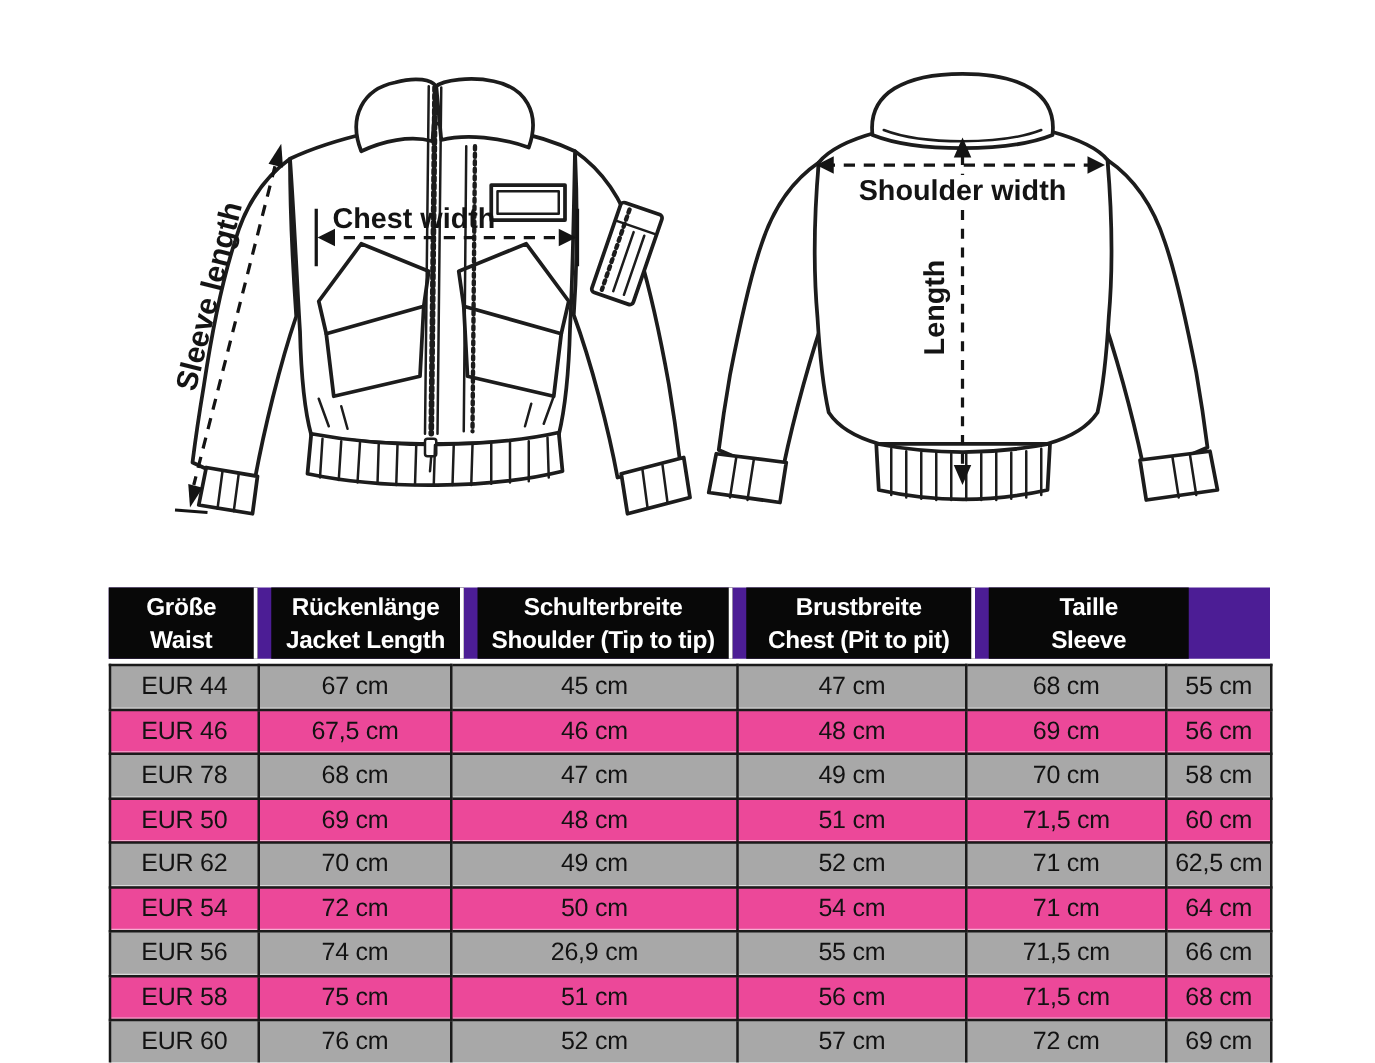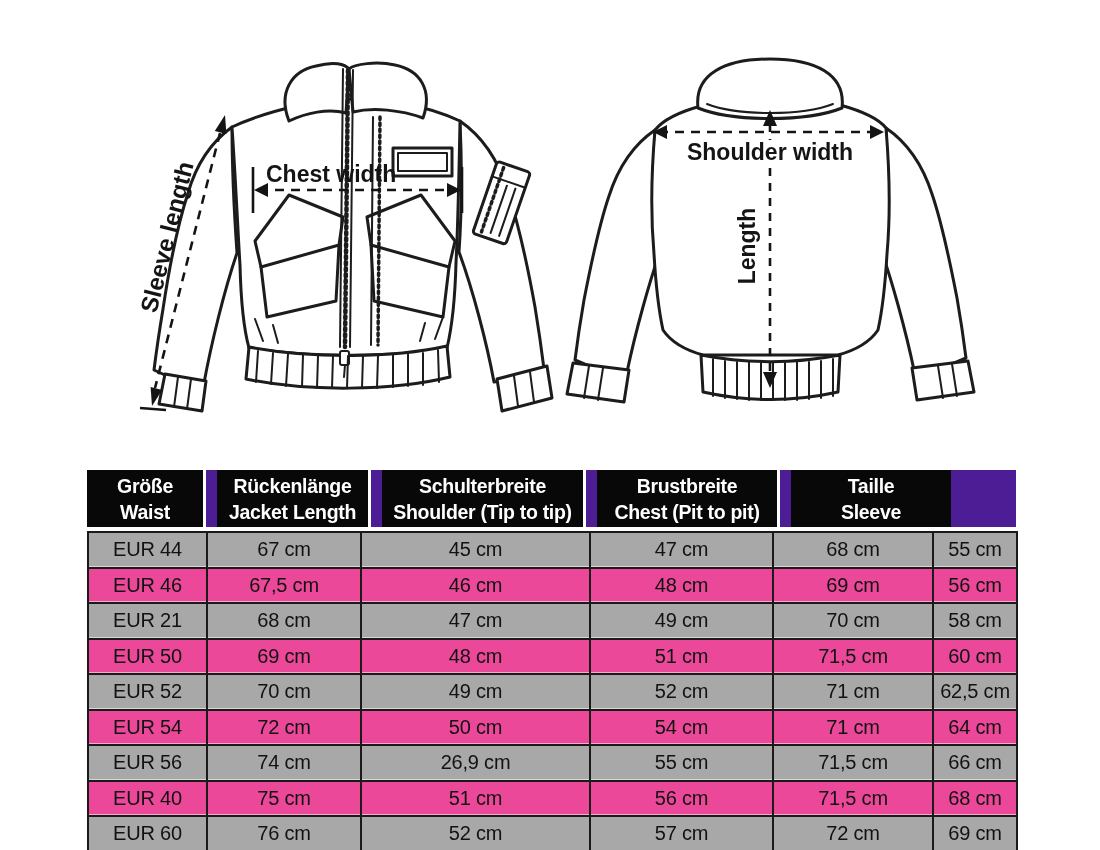--- a/index.html
+++ b/index.html
@@ -195,37 +195,37 @@
         </tr>
         <tr class="row-light">
           <td>EUR 46</td>
           <td>67,5 cm</td>
           <td>46 cm</td>
           <td>48 cm</td>
           <td>69 cm</td>
           <td>56 cm</td>
         </tr>
         <tr class="row-dark">
-          <td>EUR 21</td>
+          <td>EUR 78</td>
           <td>68 cm</td>
           <td>47 cm</td>
           <td>49 cm</td>
           <td>70 cm</td>
           <td>58 cm</td>
         </tr>
         <tr class="row-light">
           <td>EUR 50</td>
           <td>69 cm</td>
           <td>48 cm</td>
           <td>51 cm</td>
           <td>71,5 cm</td>
           <td>60 cm</td>
         </tr>
         <tr class="row-dark">
-          <td>EUR 52</td>
+          <td>EUR 62</td>
           <td>70 cm</td>
           <td>49 cm</td>
           <td>52 cm</td>
           <td>71 cm</td>
           <td>62,5 cm</td>
         </tr>
         <tr class="row-light">
           <td>EUR 54</td>
           <td>72 cm</td>
           <td>50 cm</td>
@@ -235,21 +235,21 @@
         </tr>
         <tr class="row-dark">
           <td>EUR 56</td>
           <td>74 cm</td>
           <td>26,9 cm</td>
           <td>55 cm</td>
           <td>71,5 cm</td>
           <td>66 cm</td>
         </tr>
         <tr class="row-light">
-          <td>EUR 40</td>
+          <td>EUR 58</td>
           <td>75 cm</td>
           <td>51 cm</td>
           <td>56 cm</td>
           <td>71,5 cm</td>
           <td>68 cm</td>
         </tr>
         <tr class="row-dark">
           <td>EUR 60</td>
           <td>76 cm</td>
           <td>52 cm</td>

